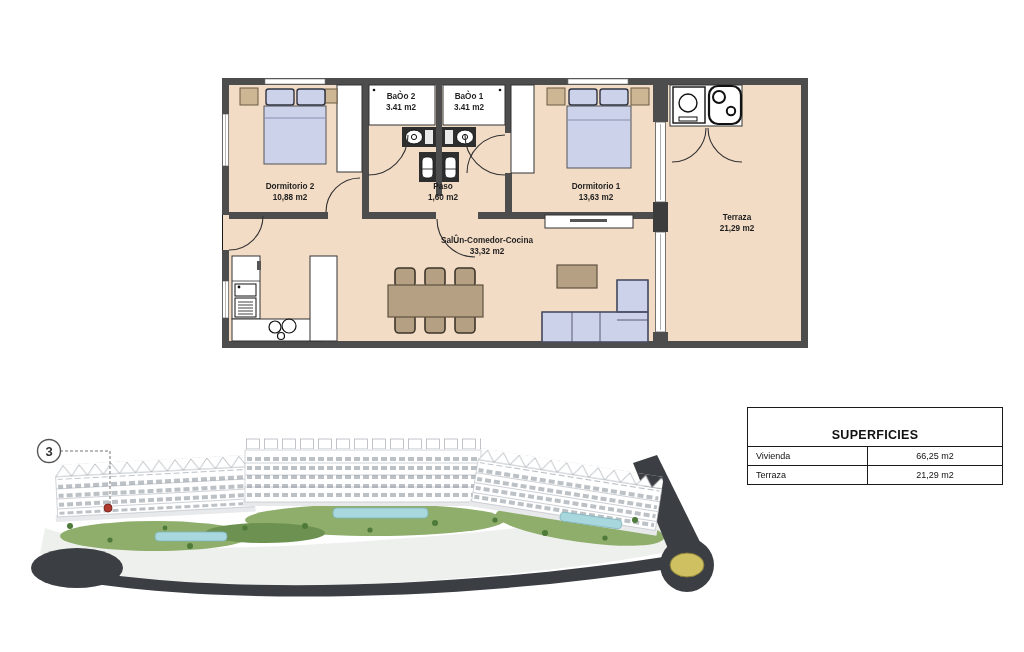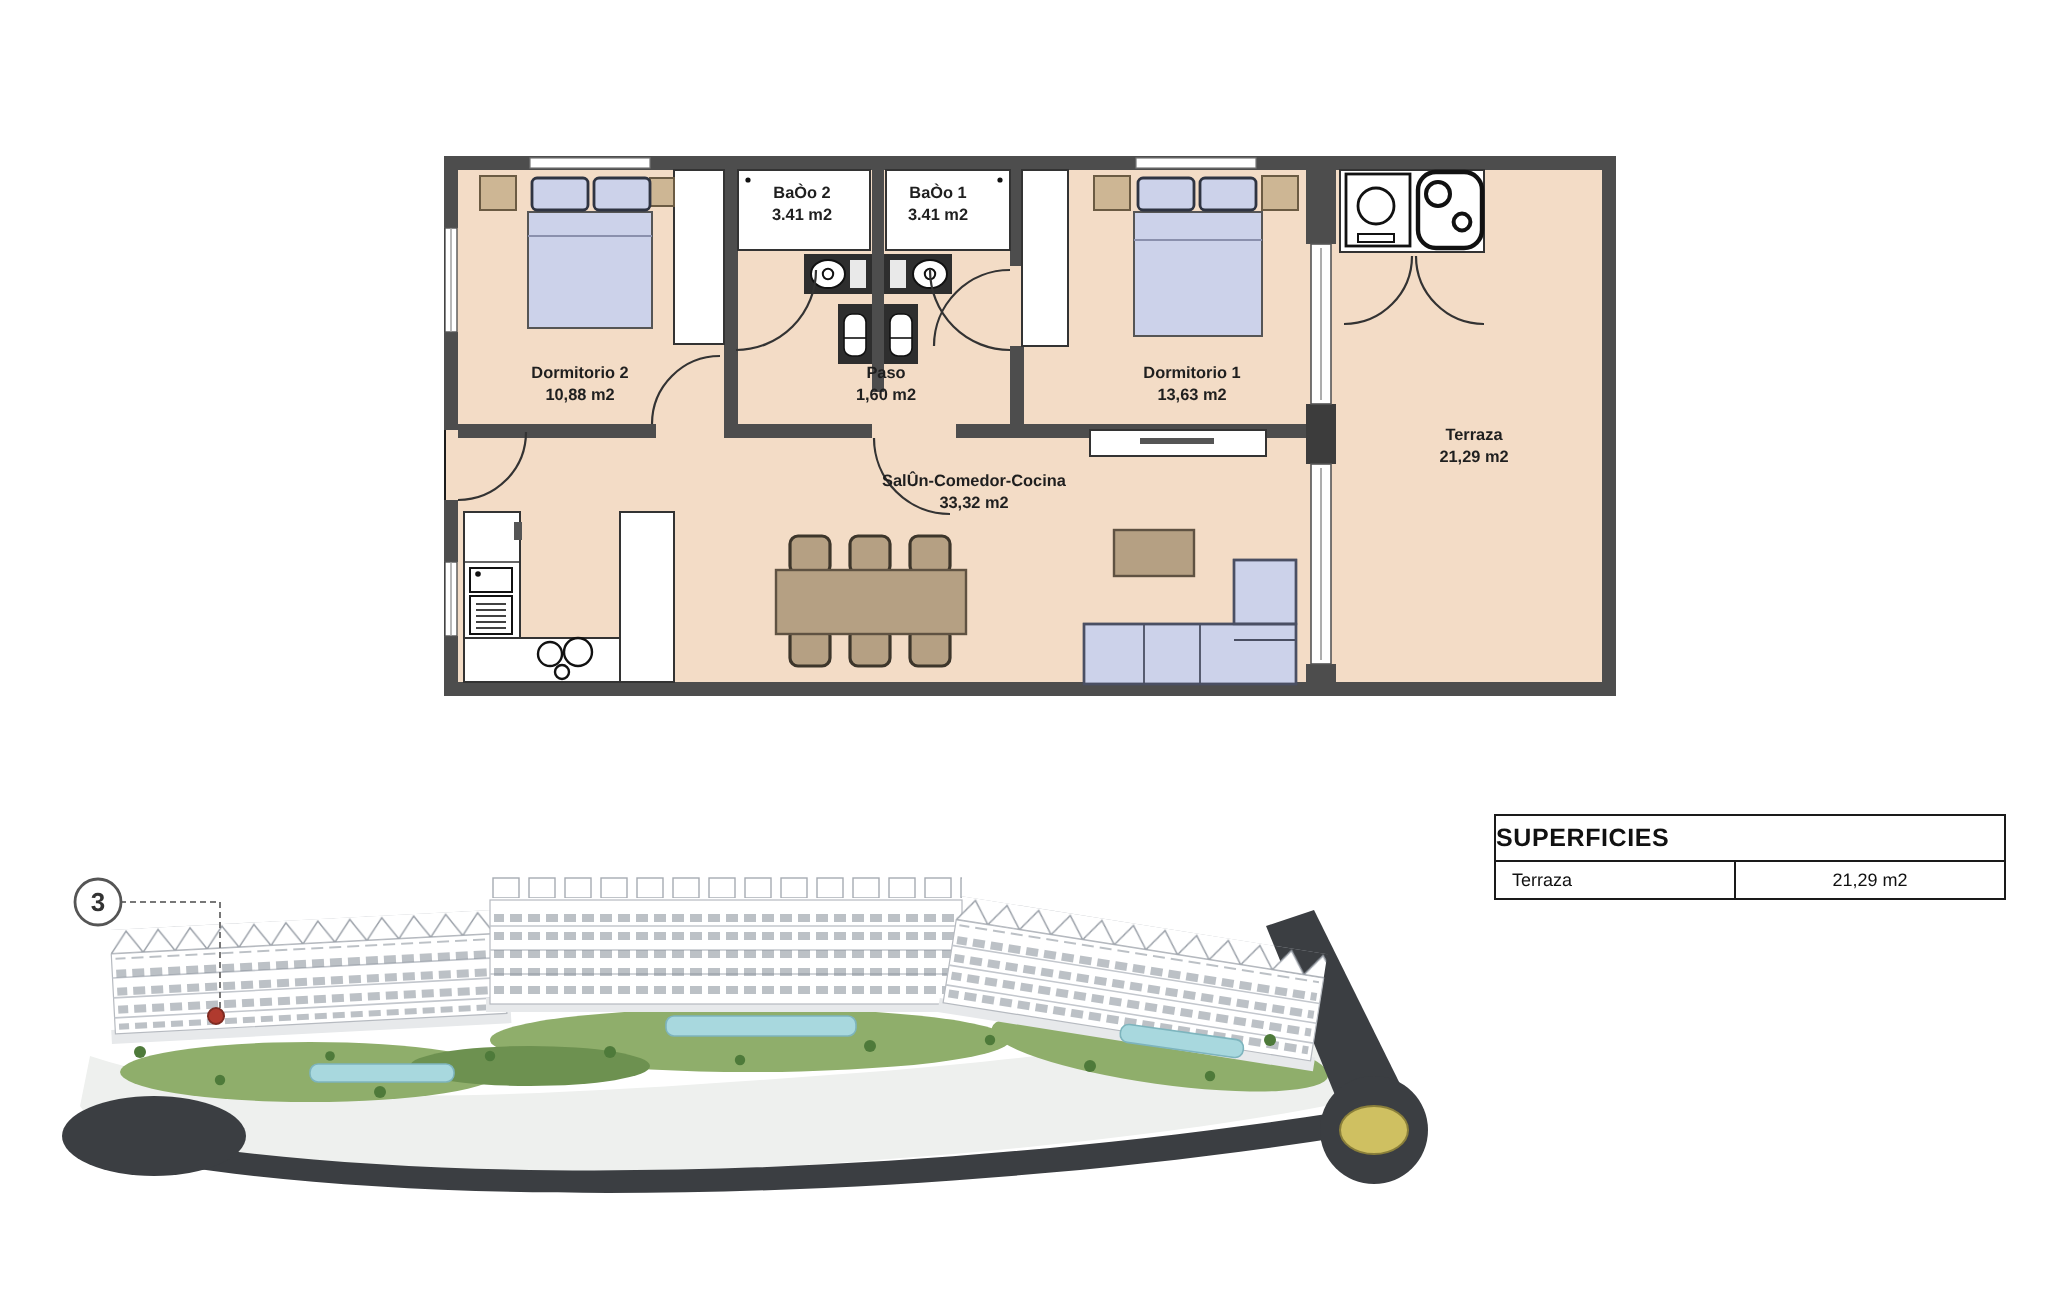--- a/index.html
+++ b/index.html
@@ -12,22 +12,22 @@
   .rname{font-size:8.2px;font-weight:600;fill:#1f1f1f;}
   .rarea{font-size:8.2px;font-weight:600;fill:#1f1f1f;}
 
   
   .site-wrap{position:absolute;left:15px;top:408px;width:700px;height:192px;}
   .badge-num{font-size:13px;font-weight:600;fill:#333;}
 
   
   .sup-table{position:absolute;left:747px;top:407px;width:256px;border:1.6px solid #1a1a1a;
              background:#fff;box-sizing:border-box;}
-  .sup-header{height:22px;line-height:22px;font-weight:700;font-size:12.5px;
-              color:#111;border-bottom:1.4px solid #1a1a1a;letter-spacing:.3px;}
+  .sup-header{height:22px;line-height:22px;text-align:center;font-weight:700;font-size:12.5px;
+              color:#111;border-bottom:1.4px solid #1a1a1a;letter-spacing:.3px;margin-top:16px;}
   .sup-row{display:flex;height:18px;border-bottom:1.2px solid #1a1a1a;font-size:9px;color:#111;}
   .sup-row:last-child{border-bottom:none;}
   .sup-label{width:120px;border-right:1.2px solid #1a1a1a;padding-left:8px;display:flex;
              align-items:center;box-sizing:border-box;}
   .sup-value{flex:1;display:flex;align-items:center;justify-content:center;}
 </style>
 </head>
 <body>
 
 <div class="stage">
@@ -310,18 +310,22 @@
     <g>
       <circle cx="34" cy="43" r="11.5" fill="#ffffff" stroke="#555" stroke-width="1.4"></circle>
       <text class="badge-num" x="34" y="47.5" text-anchor="middle">3</text>
     </g>
   </svg>
   </div>
 
   <div class="sup-table">
     <div class="sup-header">SUPERFICIES</div>
     <div class="sup-row">
+      <div class="sup-label">Vivienda</div>
+      <div class="sup-value">66,25 m2</div>
+    </div>
+    <div class="sup-row">
       <div class="sup-label">Terraza</div>
       <div class="sup-value">21,29 m2</div>
     </div>
   </div>
 
 </div>
 
 </body></html>

